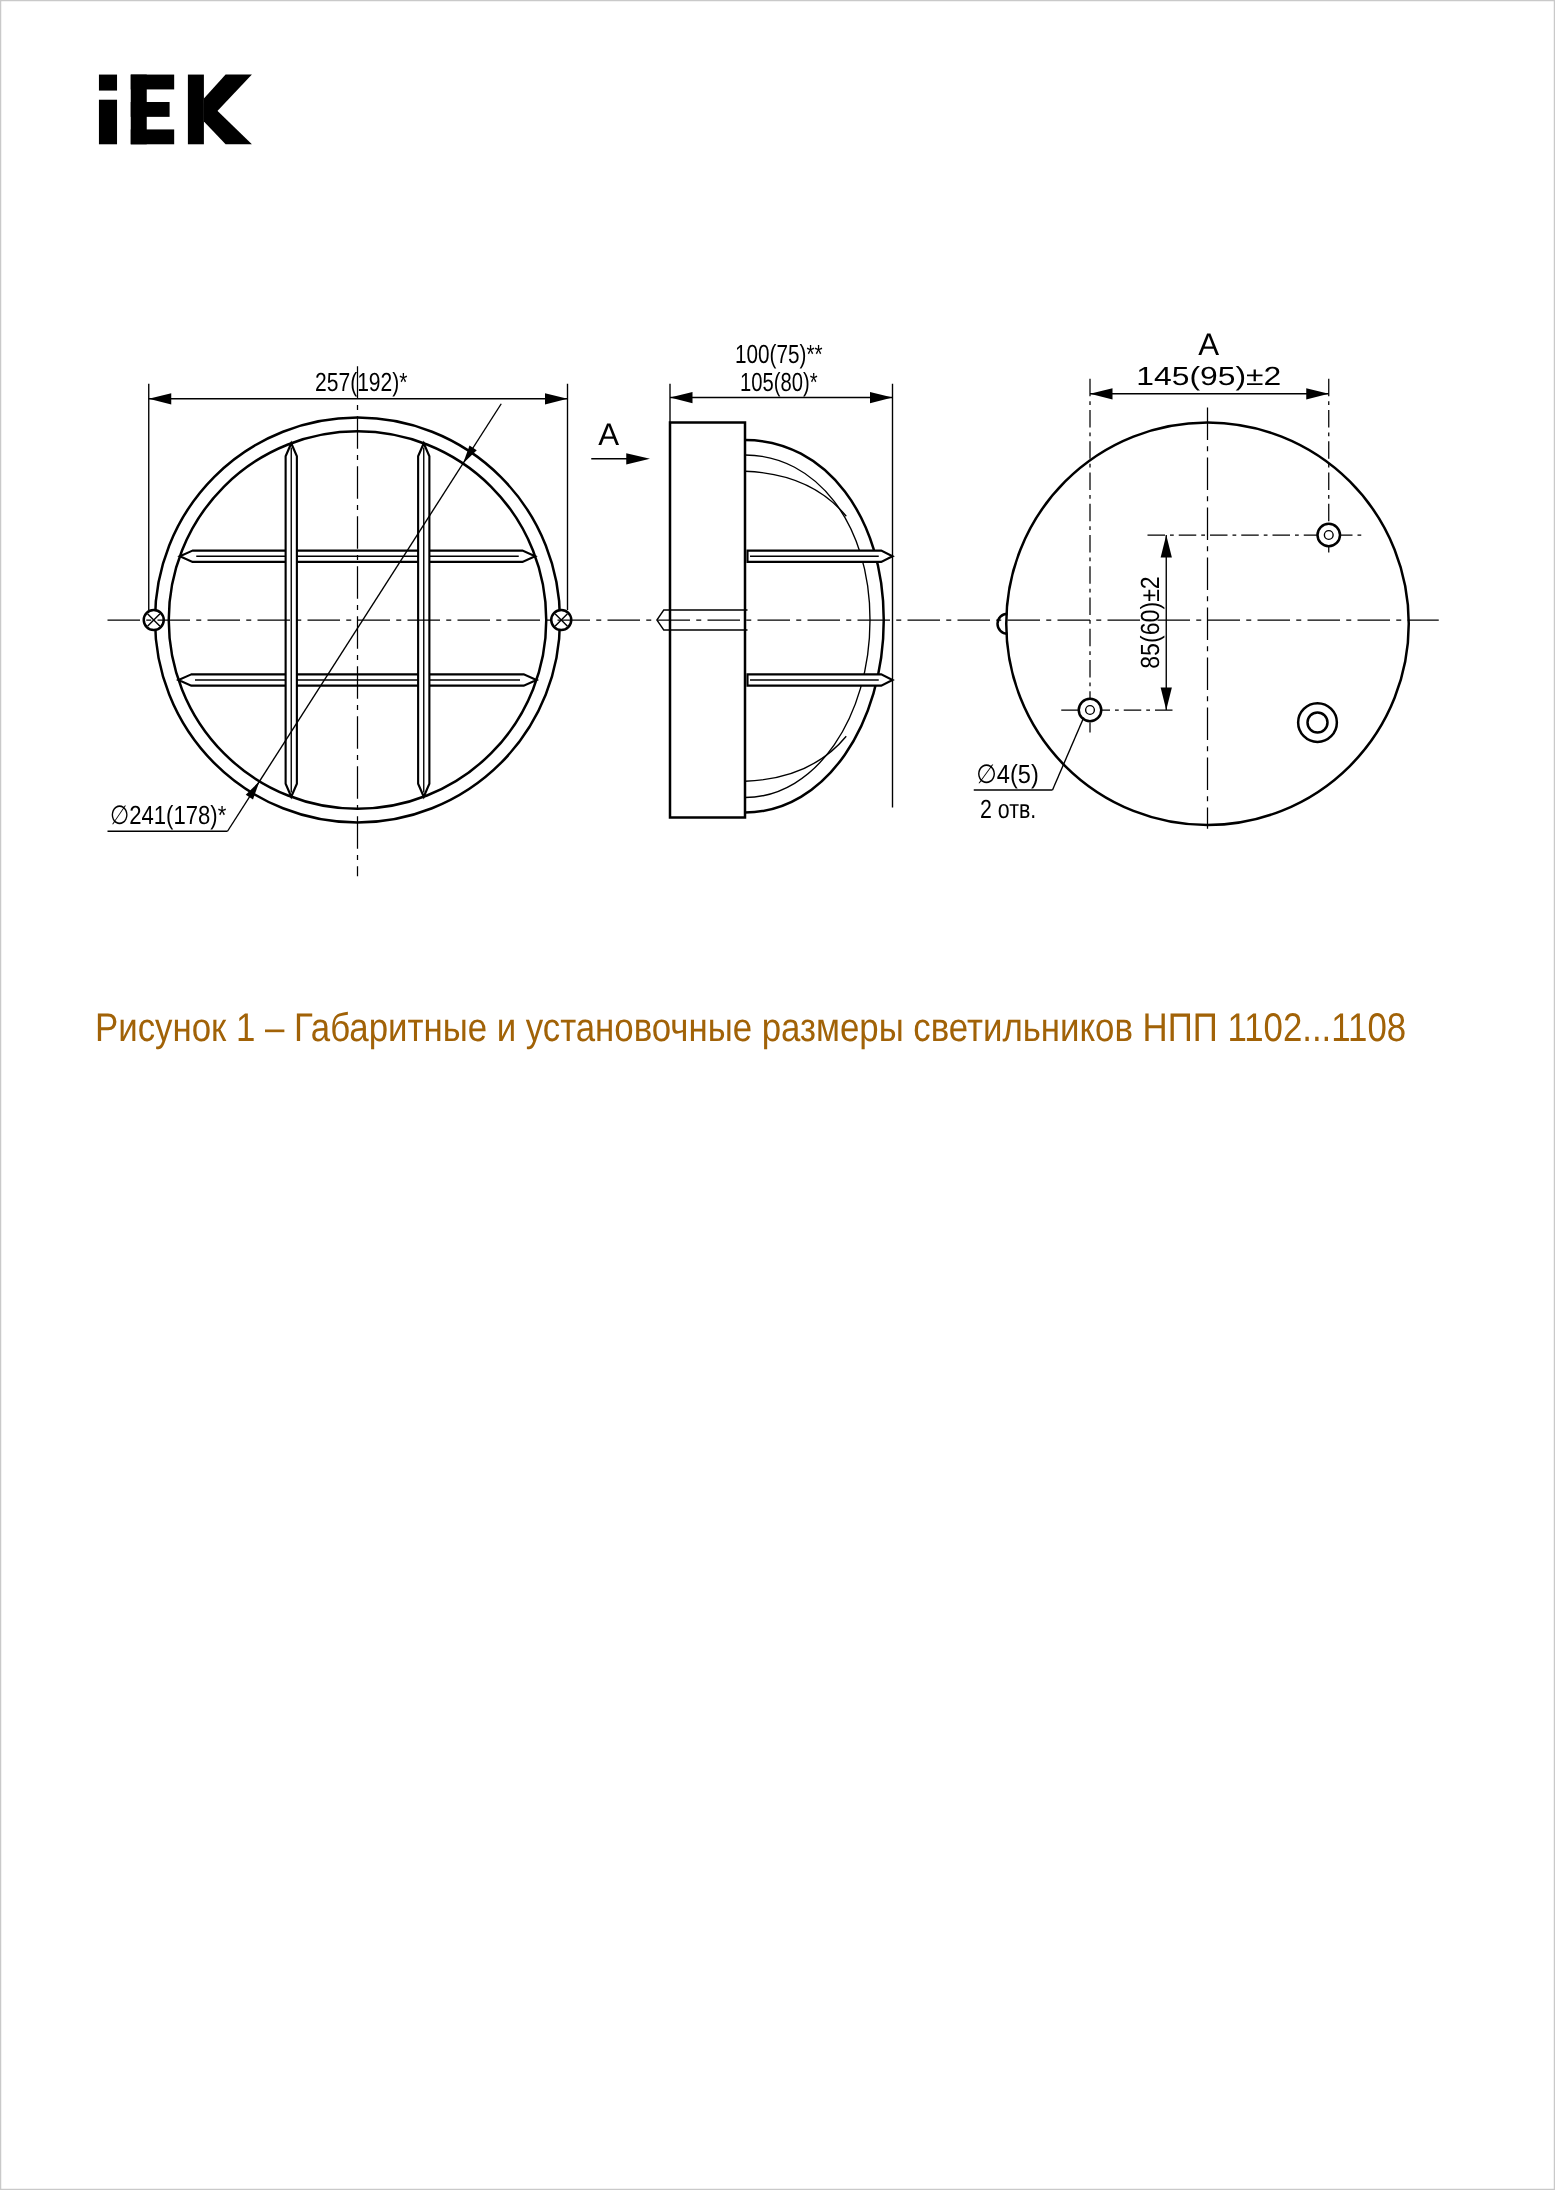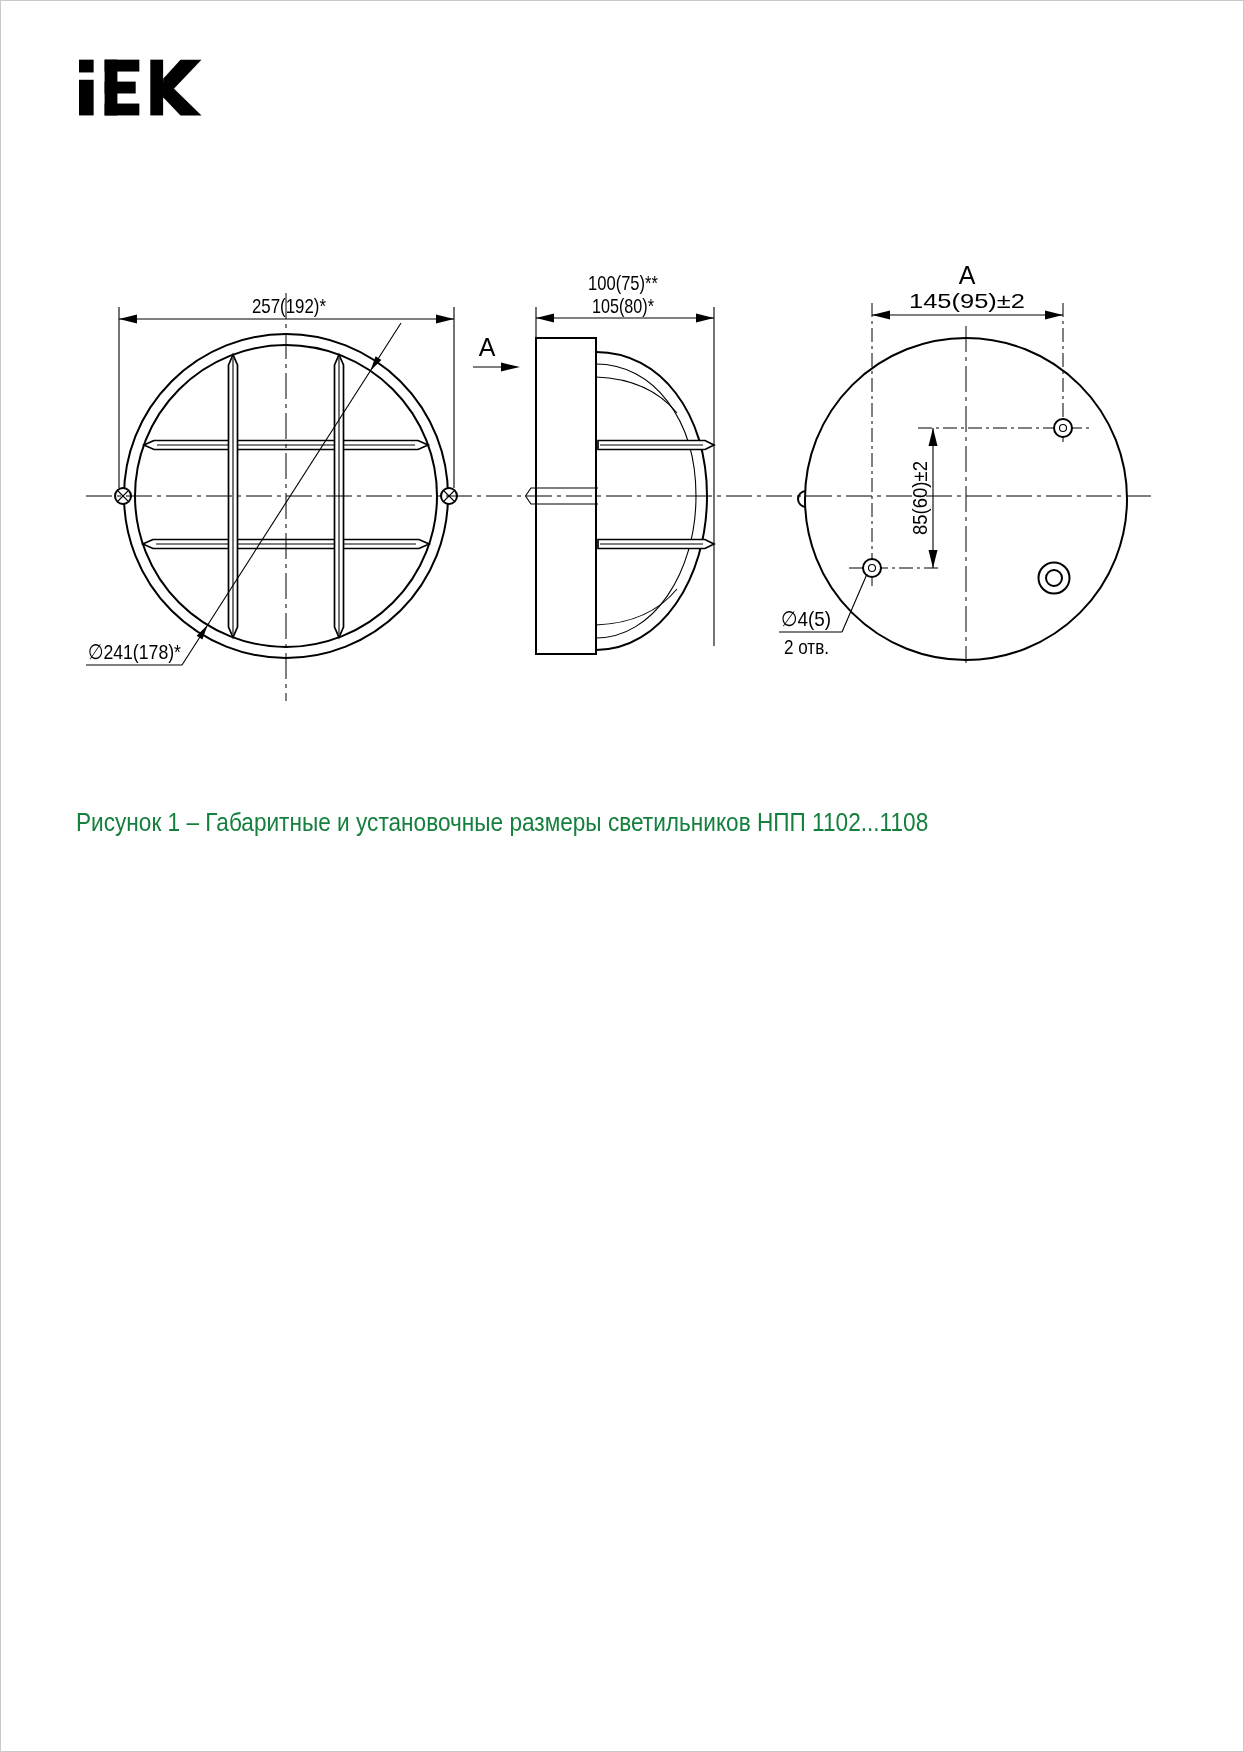--- a/index.html
+++ b/index.html
@@ -22,21 +22,21 @@
   .outline-fill{fill:#fff;stroke:#000;stroke-width:2;}
   .bar{fill:#fff;stroke:#000;stroke-width:1.7;stroke-linejoin:miter;}
   .thin{fill:none;stroke:#000;stroke-width:1.1;}
   .cline{fill:none;stroke:#000;stroke-width:1;stroke-dasharray:26 5 4 5;}
   .cline-s{fill:none;stroke:#000;stroke-width:1;stroke-dasharray:14 4 3 4;}
   .arrow{fill:#000;stroke:none;}
   .dim-label{font-family:"Liberation Sans","DejaVu Sans",sans-serif;font-size:21px;fill:#000;}
   .view-label{font-family:"Liberation Sans","DejaVu Sans",sans-serif;font-size:25px;fill:#000;}
   .caption{
     position:absolute;left:75px;top:805px;width:1080px;
-    font-size:26px;line-height:33.5px;color:#15803d;
+    font-size:32px;line-height:33.5px;color:#a16207;
   }
   .caption p{margin:0;padding:0;white-space:nowrap;}
   .cond{display:inline-block;transform:scaleX(0.87);transform-origin:0 50%;white-space:nowrap;}
 </style>
 </head>
 <body>
 
 <div class="page">
 
   <div class="logo-wrap">

